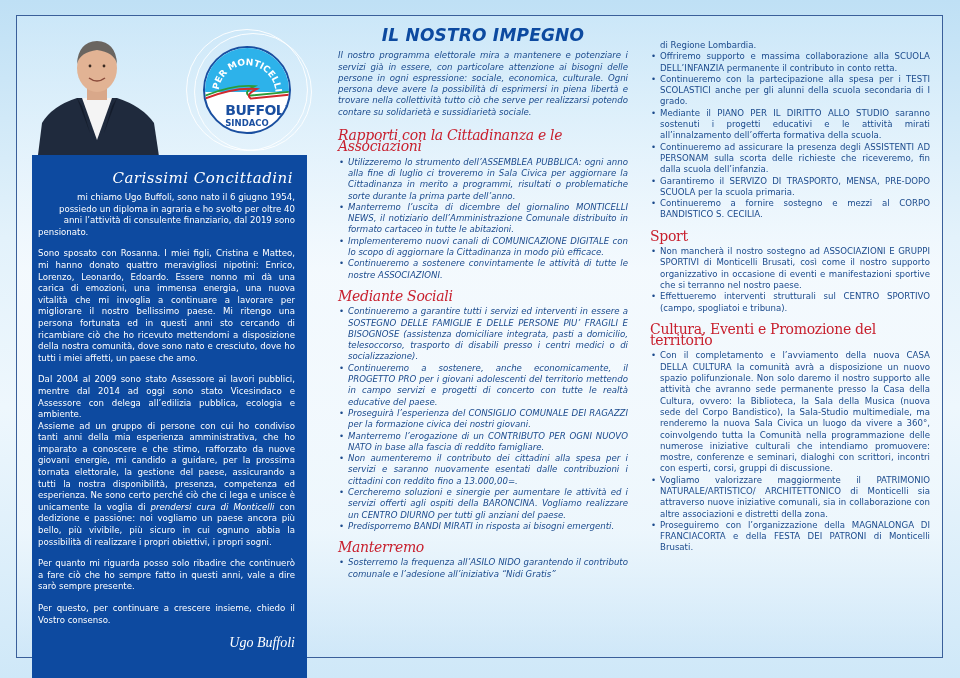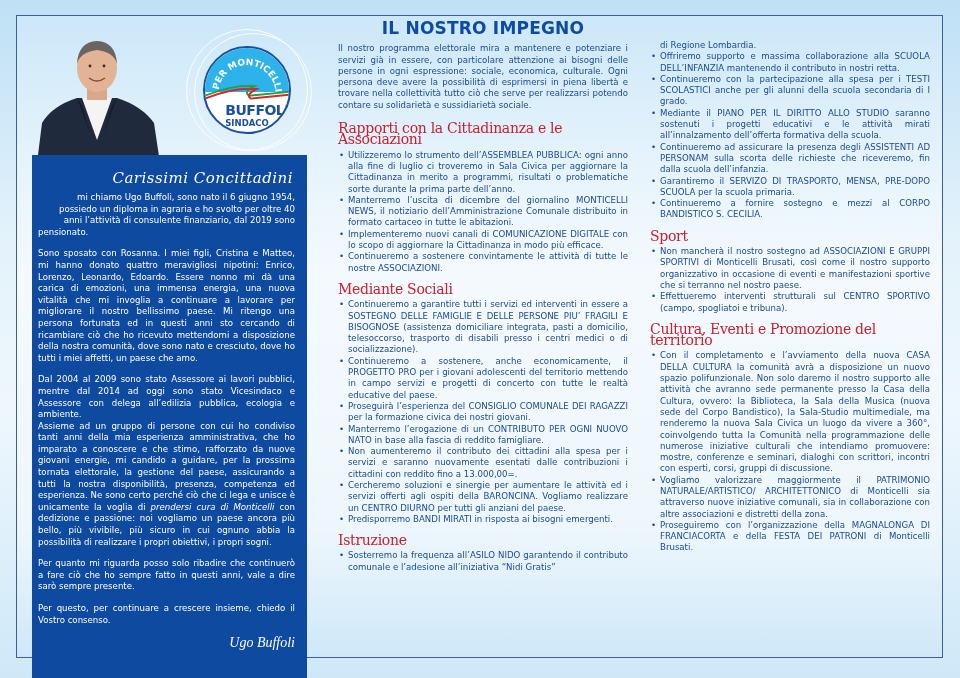--- a/index.html
+++ b/index.html
@@ -45,21 +45,21 @@
     position:absolute; left:6px; top:37px; width:257px; font-size:8.6px; line-height:11.6px; text-align:justify;
   }
   .letter p { margin:0 0 10px 0; }
   .letter p.tight { margin-bottom:0; }
   .letter .first { text-align:right; text-align-last:left; }
   .sign {
     position:absolute; right:12px; top:480px; font-family:Liberation Serif, serif; font-style:italic; font-size:14px;
   }
   
   .col { position:absolute; color:#1b4a8c; font-size:8.6px; line-height:11.3px; }
-  .col-mid { left:338px; top:23px; width:290px; }
+  .col-mid { left:338px; top:30px; width:290px;font-style:italic; }
   .col-right { left:650px; top:40px; width:280px; }
   .main-title {
     text-align:center; font-weight:bold; font-size:17px; color:#0d4aa0; margin:0 0 9px 0; letter-spacing:0.2px;
   }
   .intro { text-align:justify; margin:0 0 12px 0; }
   .sec-title {
     font-family:"DejaVu Serif", serif; color:#c8202e; font-size:14px; margin:2px 0 4px 0; font-weight:normal; letter-spacing:-0.3px;
   }
   ul { list-style:none; margin:0 0 10px 0; padding:0; }
   li { position:relative; padding-left:10px; text-align:justify; margin:0; }
@@ -141,30 +141,30 @@
   <ul>
     <li>Continueremo a garantire tutti i servizi ed interventi in essere a SOSTEGNO DELLE FAMIGLIE E DELLE PERSONE PIU’ FRAGILI E BISOGNOSE (assistenza domiciliare integrata, pasti a domicilio, telesoccorso, trasporto di disabili presso i centri medici o di socializzazione).</li>
     <li>Continueremo a sostenere, anche economicamente, il PROGETTO PRO per i giovani adolescenti del territorio mettendo in campo servizi e progetti di concerto con tutte le realtà educative del paese.</li>
     <li>Proseguirà l’esperienza del CONSIGLIO COMUNALE DEI RAGAZZI per la formazione civica dei nostri giovani.</li>
     <li>Manterremo l’erogazione di un CONTRIBUTO PER OGNI NUOVO NATO in base alla fascia di reddito famigliare.</li>
     <li>Non aumenteremo il contributo dei cittadini alla spesa per i servizi e saranno nuovamente esentati dalle contribuzioni i cittadini con reddito fino a 13.000,00=.</li>
     <li>Cercheremo soluzioni e sinergie per aumentare le attività ed i servizi offerti agli ospiti della BARONCINA. Vogliamo realizzare un CENTRO DIURNO per tutti gli anziani del paese.</li>
     <li>Predisporremo BANDI MIRATI in risposta ai bisogni emergenti.</li>
   </ul>
 
-  <div class="sec-title">Istruzione</div>
+  <div class="sec-title">Manterremo</div>
   <ul>
     <li>Sosterremo la frequenza all’ASILO NIDO garantendo il contributo comunale e l’adesione all’iniziativa “Nidi Gratis”</li>
   </ul>
 </div>
 
 <div class="col col-right">
   <div class="cont">di Regione Lombardia.</div>
   <ul>
-    <li>Offriremo supporto e massima collaborazione alla SCUOLA DELL’INFANZIA mantenendo il contributo in nostri retta.</li>
+    <li>Offriremo supporto e massima collaborazione alla SCUOLA DELL’INFANZIA permanente il contributo in conto retta.</li>
     <li>Continueremo con la partecipazione alla spesa per i TESTI SCOLASTICI anche per gli alunni della scuola secondaria di I grado.</li>
     <li>Mediante il PIANO PER IL DIRITTO ALLO STUDIO saranno sostenuti i progetti educativi e le attività mirati all’innalzamento dell’offerta formativa della scuola.</li>
     <li>Continueremo ad assicurare la presenza degli ASSISTENTI AD PERSONAM sulla scorta delle richieste che riceveremo, fin dalla scuola dell’infanzia.</li>
     <li>Garantiremo il SERVIZO DI TRASPORTO, MENSA, PRE-DOPO SCUOLA per la scuola primaria.</li>
     <li>Continueremo a fornire sostegno e mezzi al CORPO BANDISTICO S. CECILIA.</li>
   </ul>
 
   <div class="sec-title">Sport</div>
   <ul>
     <li>Non mancherà il nostro sostegno ad ASSOCIAZIONI E GRUPPI SPORTIVI di Monticelli Brusati, così come il nostro supporto organizzativo in occasione di eventi e manifestazioni sportive che si terranno nel nostro paese.</li>

